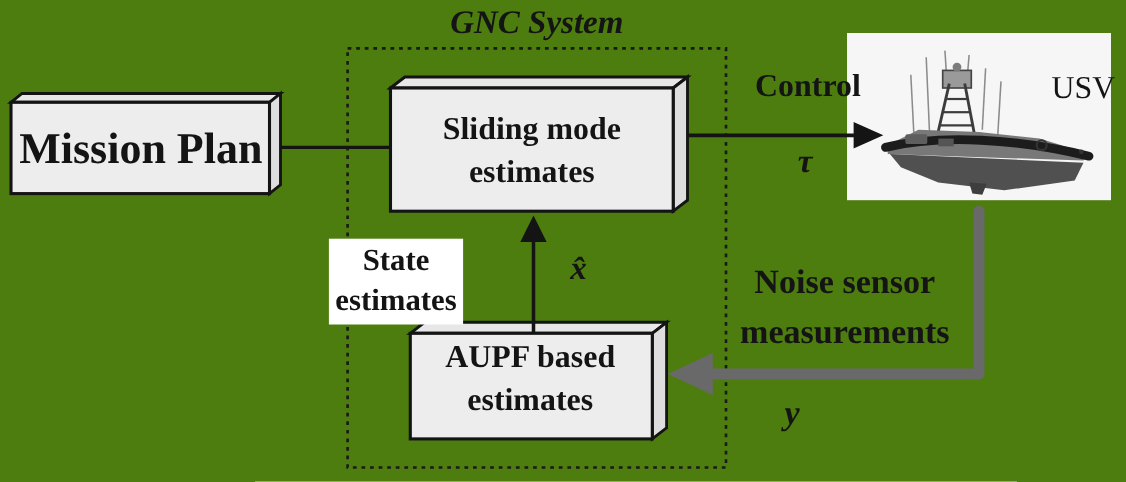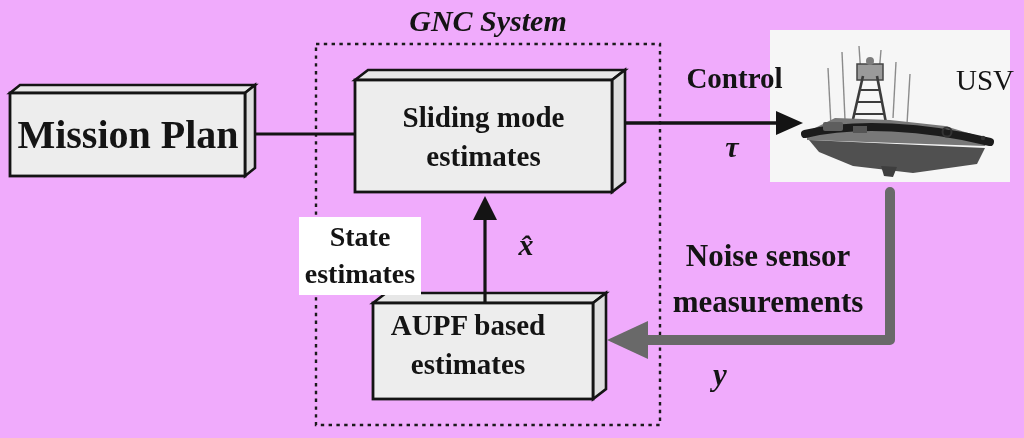--- a/index.html
+++ b/index.html
@@ -1,31 +1,31 @@
 <!DOCTYPE html>
 <html><head>
 <meta charset="utf-8">
 <style>
   html,body{margin:0;padding:0;background:#fff;}
   #stage{
-    position:relative;width:1024px;height:438px;background:#f0abfc;
+    position:relative;width:1024px;height:438px;background:#4d7c0f;
     overflow:hidden;font-family:"Liberation Serif","DejaVu Serif",serif;
   }
   #geom{position:absolute;left:0;top:0;width:1024px;height:438px;}
   .t{
     position:absolute;color:#141414;display:flex;flex-direction:column;
     align-items:center;justify-content:center;text-align:center;
     font-family:"Liberation Serif","DejaVu Serif",serif;
   }
   .b{font-weight:700;}
   .i{font-style:italic;}
   #gnc-title{left:315px;top:0px;width:346px;height:42px;font-size:30px;}
   #lbl-mission{left:12px;top:95px;width:232px;height:79px;font-size:40px;}
   #lbl-controller{left:357px;top:84px;width:253px;height:105px;font-size:29px;line-height:1.32;align-items:center;}
-  #lbl-estimator{left:360px;top:306px;width:216px;height:78px;font-size:29px;line-height:1.36;border-radius:25px;}
+  #lbl-estimator{left:374px;top:306px;width:216px;height:78px;font-size:29px;line-height:1.36;border-radius:25px;}
   #lbl-control{left:662px;top:61px;width:145px;height:35px;font-size:29px;}
   #lbl-tau{left:703px;top:129px;width:58px;height:36px;font-size:30px;}
   #lbl-usv{left:946px;top:60px;width:78px;height:40px;font-size:29px;font-weight:400;}
   #lbl-state{left:299px;top:217px;width:122px;height:78px;font-size:28px;line-height:1.32;background:#ffffff;}
   #lbl-xhat{left:496px;top:224px;width:60px;height:42px;font-size:30px;}
   #lbl-noise{left:646px;top:236px;width:244px;height:86px;font-size:31px;line-height:1.5;}
   #lbl-y{left:690px;top:352px;width:60px;height:46px;font-size:31px;}
 </style>
 </head>
 <body>

